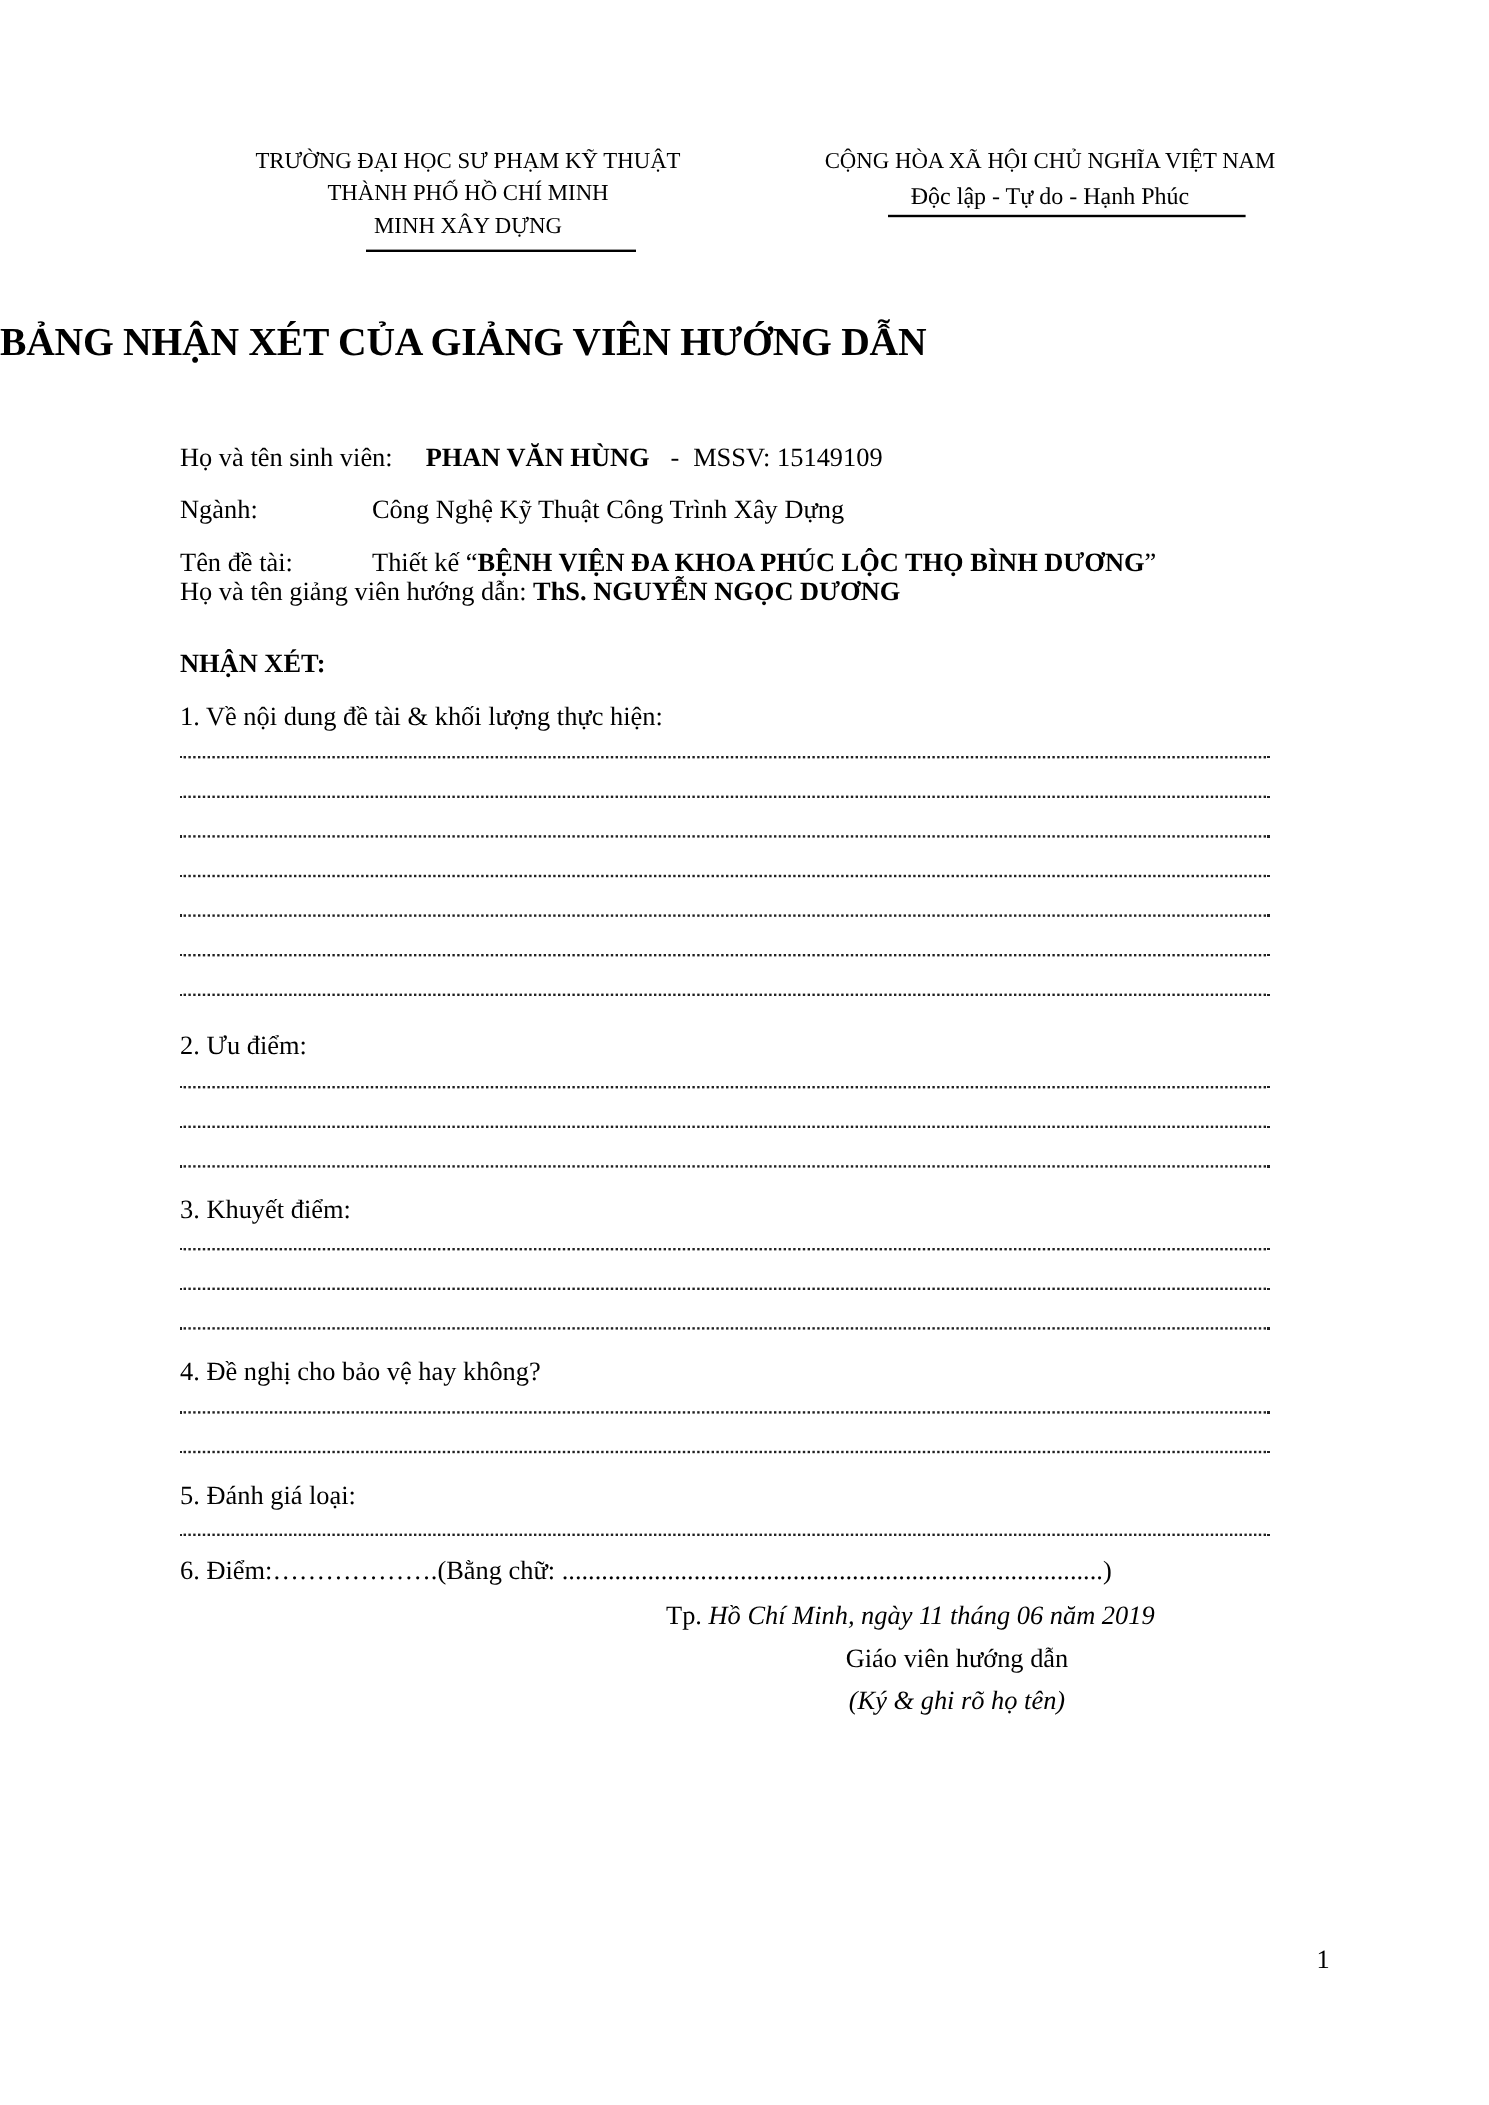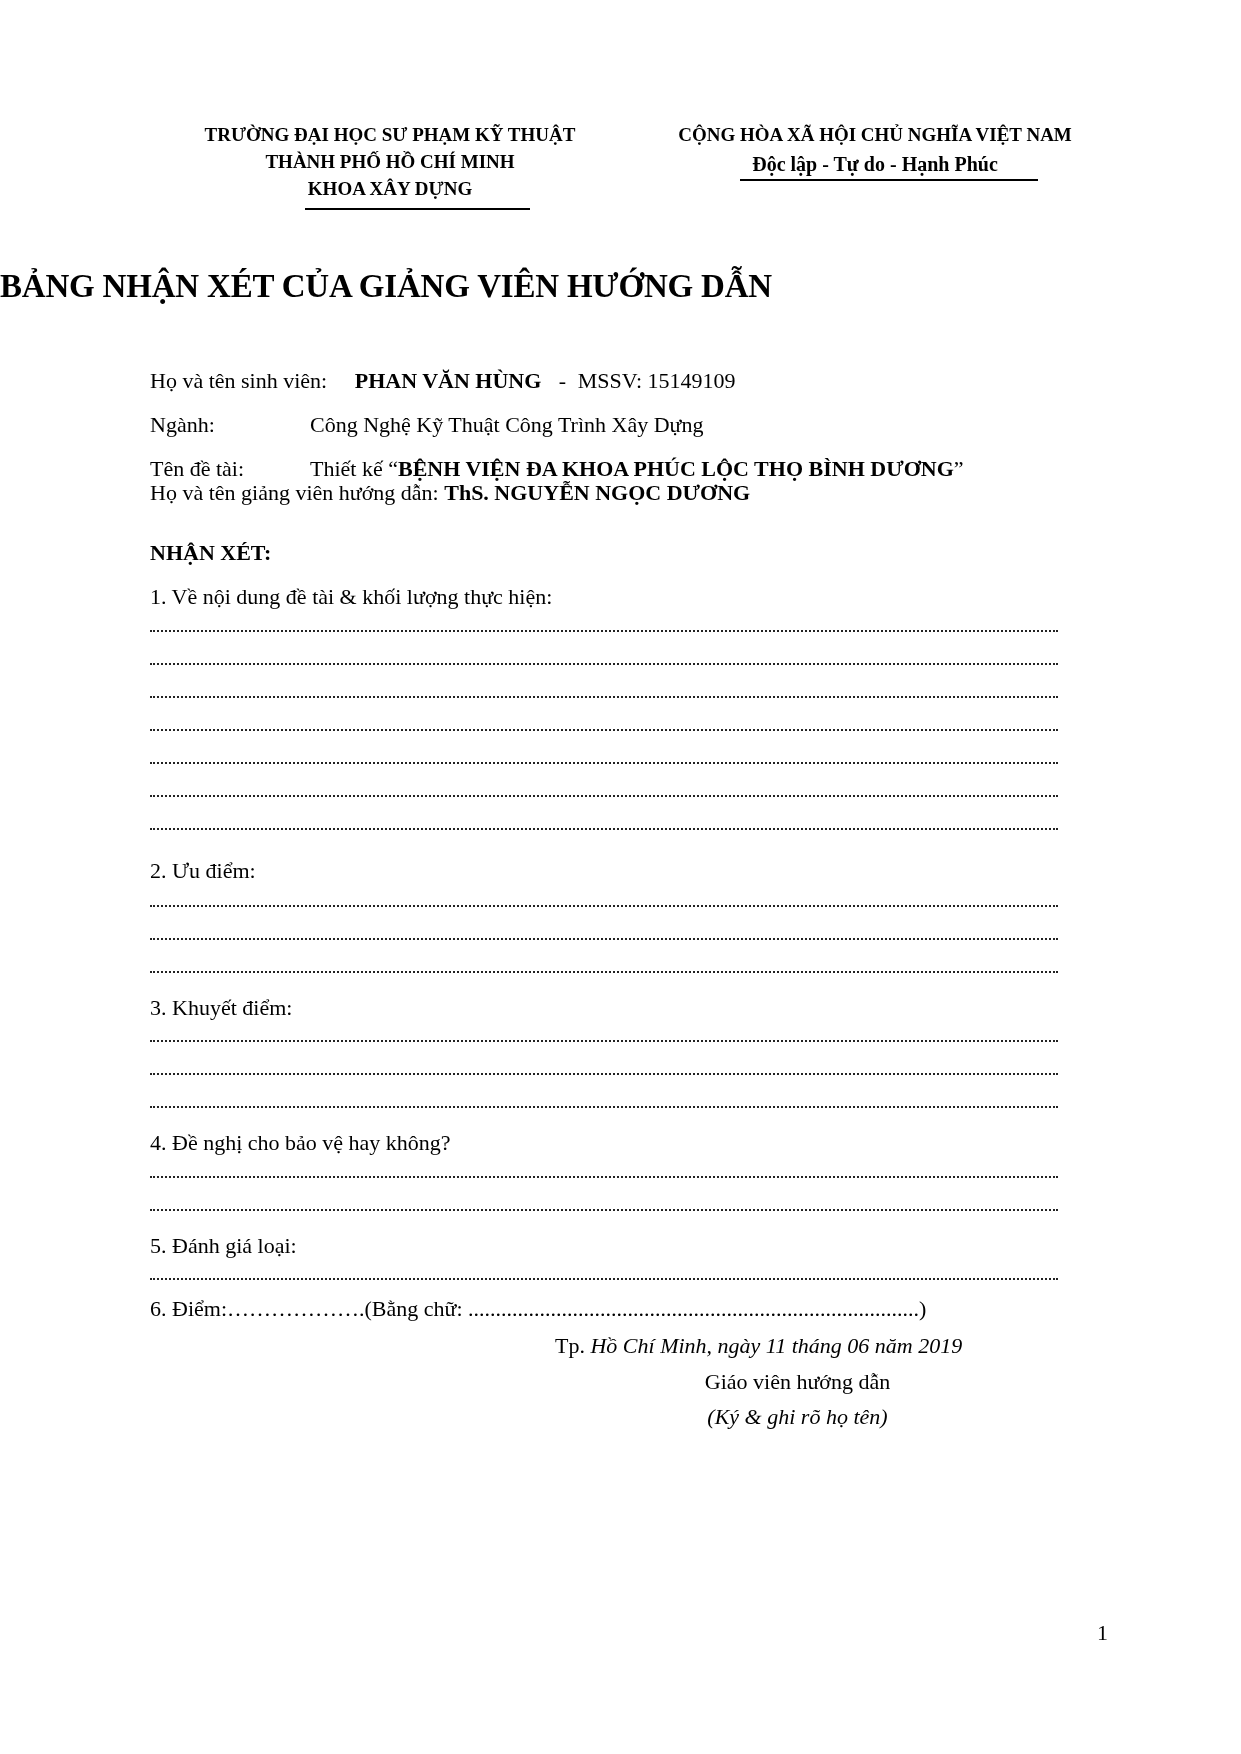--- a/index.html
+++ b/index.html
@@ -1,35 +1,35 @@
 <!DOCTYPE html>
 <html><head>
   <meta charset="utf-8">
   <style>
     html, body { margin: 0; padding: 0; background: #ffffff; }
     body { width: 1241px; height: 1754px; position: relative; overflow: hidden;
            font-family: "Liberation Serif", "DejaVu Serif", serif; color: #000; }
     .abs { position: absolute; white-space: nowrap; }
-    .hdr { font-weight: bold; font-size: 19px; text-align: center; }
+    .hdr { font-weight: normal; font-size: 19px; text-align: center; }
     .left-hdr { left: 150px; width: 480px; }
     .right-hdr { left: 640px; width: 470px; }
     .uline { position: absolute; height: 2px; background: #000; }
     .title { left: 0; width: 1241px; top: 268px; font-size: 33px; font-weight: bold; letter-spacing: -0.2px; }
     .line { font-size: 22px; left: 150px; }
     .b { font-weight: bold; }
     .it { font-style: italic; }
     .dots { left: 150px; width: 908px; height: 2px; border-bottom: 2px dotted #222; }
     .pageno { font-size: 22px; }
   </style>
 </head>
 <body>
 
 <div class="abs hdr left-hdr" style="top:124px;">TRƯỜNG ĐẠI HỌC SƯ PHẠM KỸ THUẬT</div>
 <div class="abs hdr left-hdr" style="top:151px;">THÀNH PHỐ HỒ CHÍ MINH</div>
-<div class="abs hdr left-hdr" style="top:178px;">KHOA XÂY DỰNG</div>
+<div class="abs hdr left-hdr" style="top:178px;">MINH XÂY DỰNG</div>
 <div class="uline" style="left:305px; top:208px; width:225px;"></div>
 
 <div class="abs hdr right-hdr" style="top:124px;">CỘNG HÒA XÃ HỘI CHỦ NGHĨA VIỆT NAM</div>
 <div class="abs hdr right-hdr" style="top:153px; font-size:20px;">Độc lập - Tự do - Hạnh Phúc</div>
 <div class="uline" style="left:740px; top:179px; width:298px;"></div>
 
 <div class="abs title">BẢNG NHẬN XÉT CỦA GIẢNG VIÊN HƯỚNG DẪN</div>
 
 <div class="abs line" style="top:368px;">
   <span>Họ và tên sinh viên:</span>

